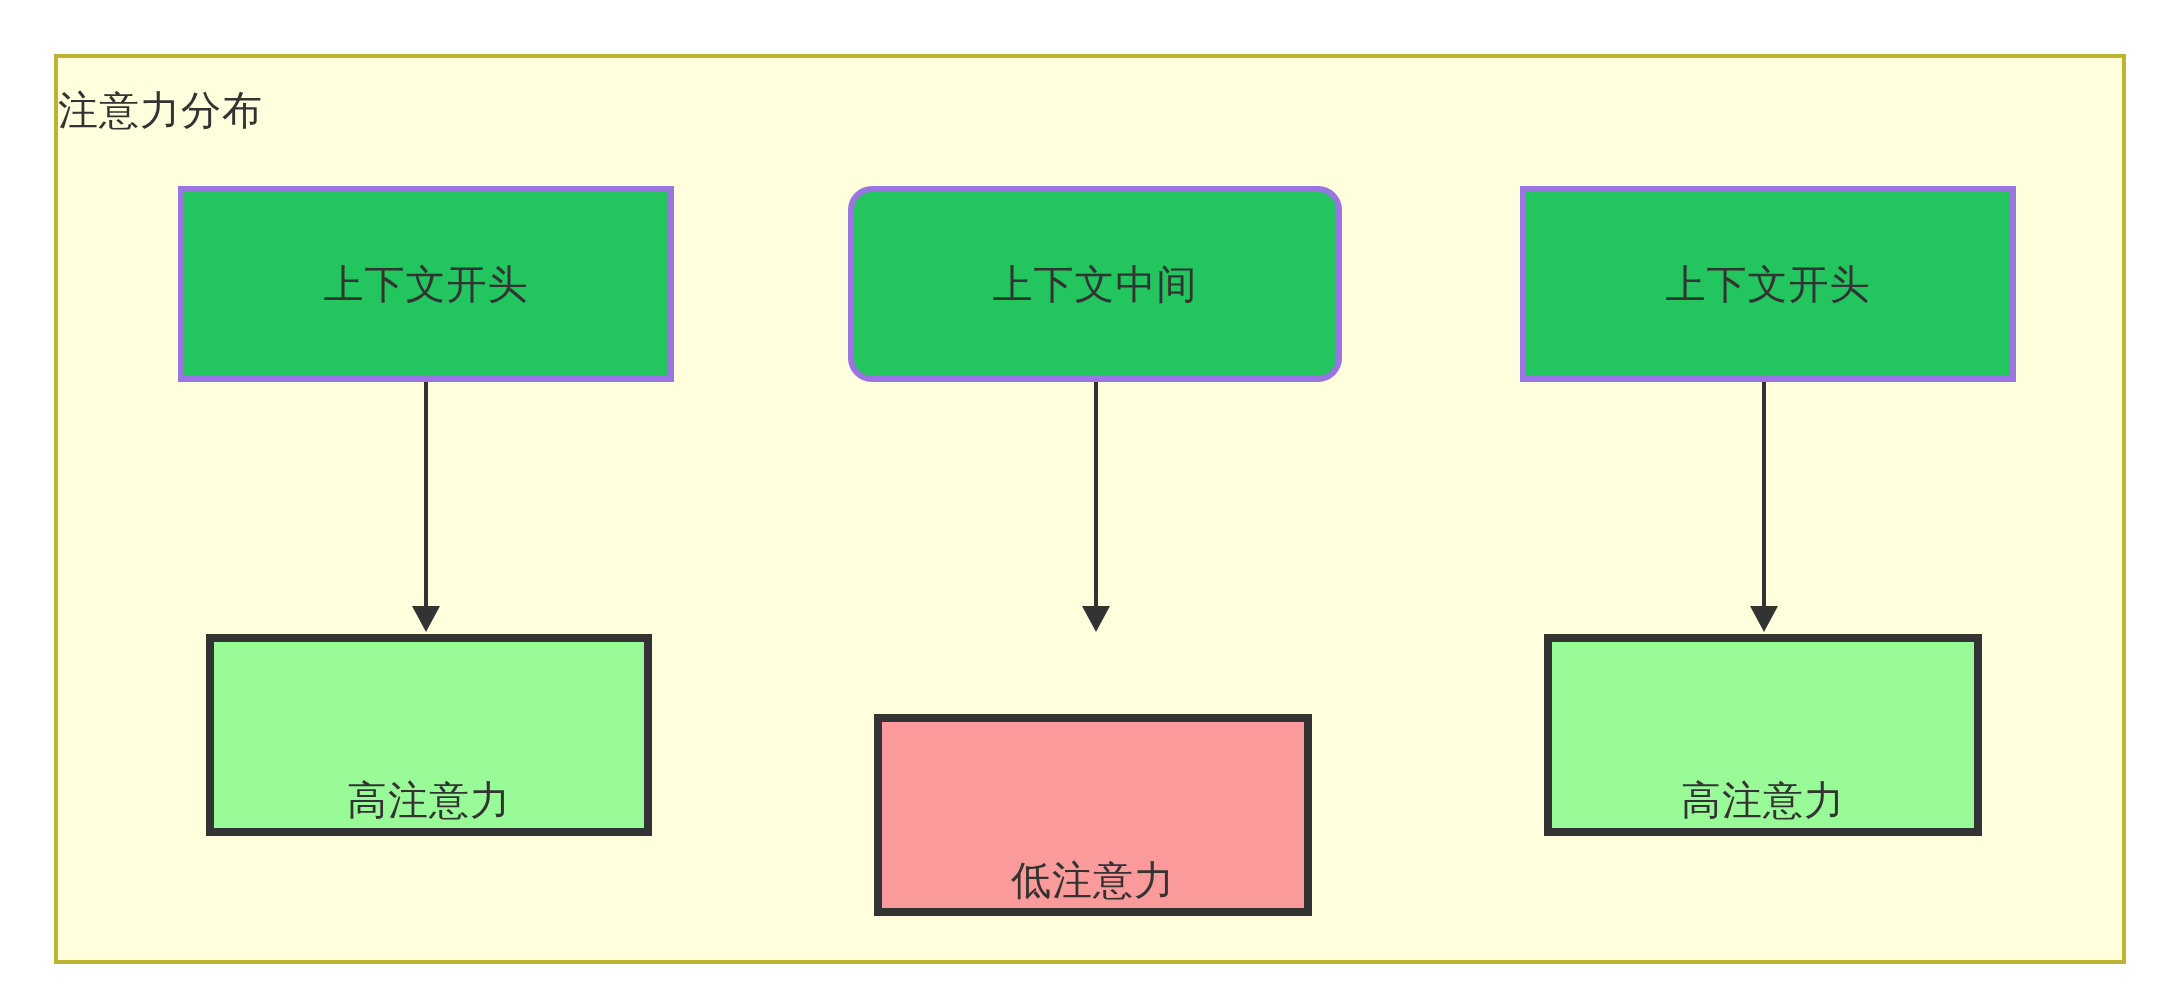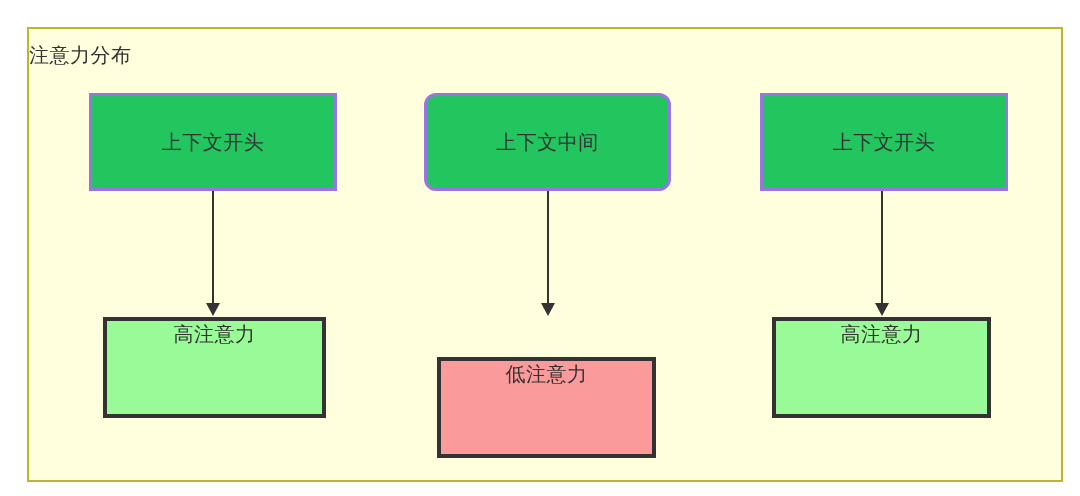--- a/index.html
+++ b/index.html
@@ -65,21 +65,21 @@
   .node-context.ctx-3 { left: 760px; width: 248px; }
 
   
   .node-attention {
     position: absolute;
     top: 317px;
     height: 101px;
     border: 4px solid #333333;
     box-sizing: border-box;
     display: flex;
-    align-items: flex-start;
+    align-items: flex-end;
     justify-content: center;
     font-size: 20px;
     color: #333333;
     letter-spacing: 0.5px;
   }
   .node-attention.att-1 { left: 103px; width: 223px; }
   .node-attention.att-2 { left: 437px; width: 219px; margin-top: 40px; }
   .node-attention.att-3 { left: 772px; width: 219px; }
 
   .fill-high { background: #98fb98; }

